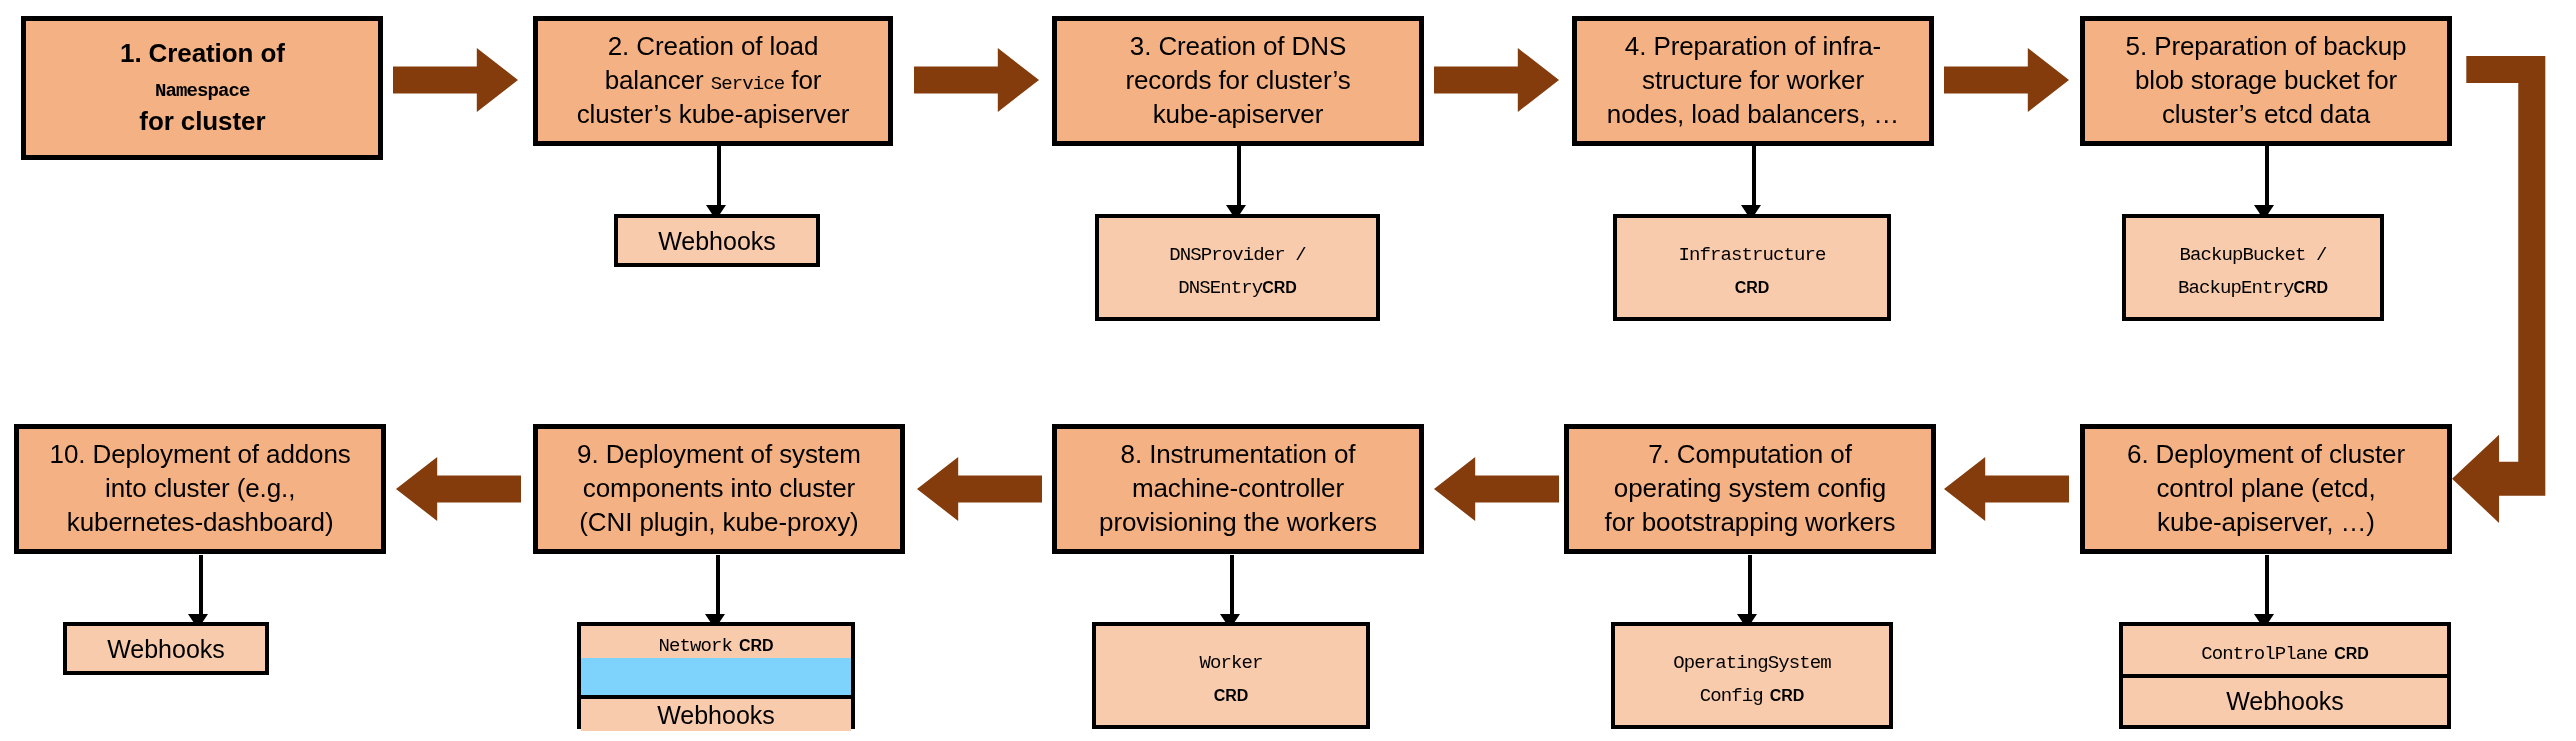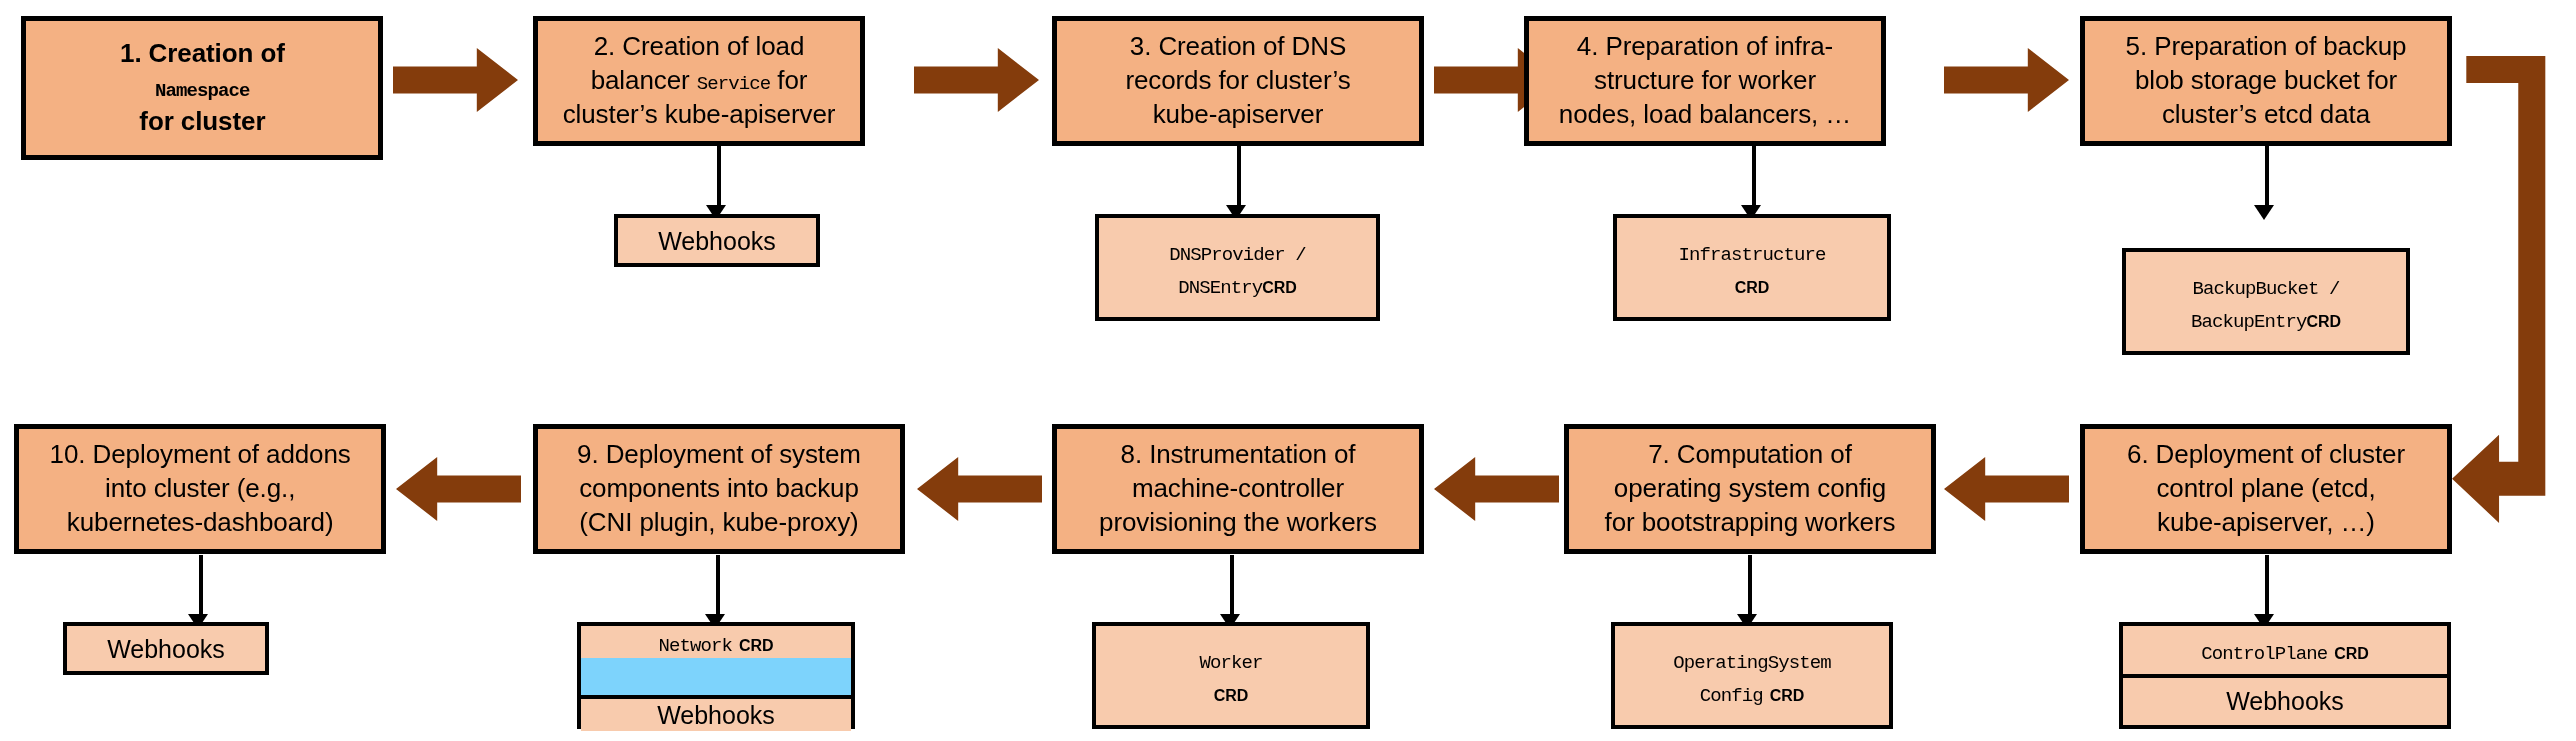--- a/index.html
+++ b/index.html
@@ -102,21 +102,21 @@
       <span>for cluster</span>
     </div>
   </div>
 
   <div class="flow-arrow" style="left:393px; top:48px; width:125px; height:64px;">
     <svg width="125" height="64" viewBox="0 0 176 90">
       <path d="M0,26 L118,26 L118,0 L176,45 L118,90 L118,64 L0,64 Z" fill="#843C0C"></path>
     </svg>
   </div>
 
-  <div class="step-box" style="left:533px; top:15.7px; width:332px; height:130px;">
+  <div class="step-box" style="left:533px; top:15.7px; width:360px; height:130px;">
     <div class="step-text">
       <span>2. Creation of load</span><br>
       <span>balancer </span><span class="mono">Service</span><span> for</span><br>
       <span>cluster’s kube-apiserver</span>
     </div>
   </div>
 
   <div class="connector" style="left:717px; top:146px; height:64px;"></div>
   <div class="connector-head" style="left:706px; top:205px;"></div>
 
@@ -151,21 +151,21 @@
       </span>
     </div>
   </div>
 
   <div class="flow-arrow" style="left:1434px; top:48px; width:125px; height:64px;">
     <svg width="125" height="64" viewBox="0 0 176 90">
       <path d="M0,26 L118,26 L118,0 L176,45 L118,90 L118,64 L0,64 Z" fill="#843C0C"></path>
     </svg>
   </div>
 
-  <div class="step-box" style="left:1524px; top:15.7px; width:362px; height:130px;">
+  <div class="step-box" style="left:1572px; top:15.7px; width:362px; height:130px;">
     <div class="step-text">
       <span>4. Preparation of infra-</span><br>
       <span>structure for worker</span><br>
       <span>nodes, load balancers, …</span>
     </div>
   </div>
 
   <div class="connector" style="left:1752px; top:146px; height:64px;"></div>
   <div class="connector-head" style="left:1741px; top:205px;"></div>
 
@@ -188,21 +188,21 @@
     <div class="step-text">
       <span>5. Preparation of backup</span><br>
       <span>blob storage bucket for</span><br>
       <span>cluster’s etcd data</span>
     </div>
   </div>
 
   <div class="connector" style="left:2265px; top:146px; height:64px;"></div>
   <div class="connector-head" style="left:2254px; top:205px;"></div>
 
-  <div class="artifact-box" style="left:2122px; top:214px; width:288px; height:107px;margin-top:34px;">
+  <div class="artifact-box" style="left:2122px; top:214px; width:262px; height:107px;">
     <div class="artifact-row">
       <span class="artifact-text">
         <span class="mono">BackupBucket /</span><br>
         <span class="mono">BackupEntry</span><span class="crd-tag">CRD</span>
       </span>
     </div>
   </div>
 
   <div class="flow-arrow" style="left:2452px; top:56px; width:124px; height:484px;">
     <svg width="124" height="484" viewBox="0 0 174 680">
@@ -299,21 +299,21 @@
 
   <div class="flow-arrow" style="left:917px; top:457px; width:125px; height:64px;">
     <svg width="125" height="64" viewBox="0 0 176 90">
       <path d="M176,26 L58,26 L58,0 L0,45 L58,90 L58,64 L176,64 Z" fill="#843C0C"></path>
     </svg>
   </div>
 
   <div class="step-box" style="left:533px; top:424px; width:372px; height:130px;">
     <div class="step-text">
       <span>9. Deployment of system</span><br>
-      <span>components into backup</span><br>
+      <span>components into cluster</span><br>
       <span>(CNI plugin, kube-proxy)</span>
     </div>
   </div>
 
   <div class="connector" style="left:716px; top:555px; height:64px;"></div>
   <div class="connector-head" style="left:705px; top:614px;"></div>
 
   <div class="artifact-box" style="left:577px; top:622px; width:278px; height:107px;gap:37px;">
     <div class="artifact-row">
       <span class="artifact-text">

